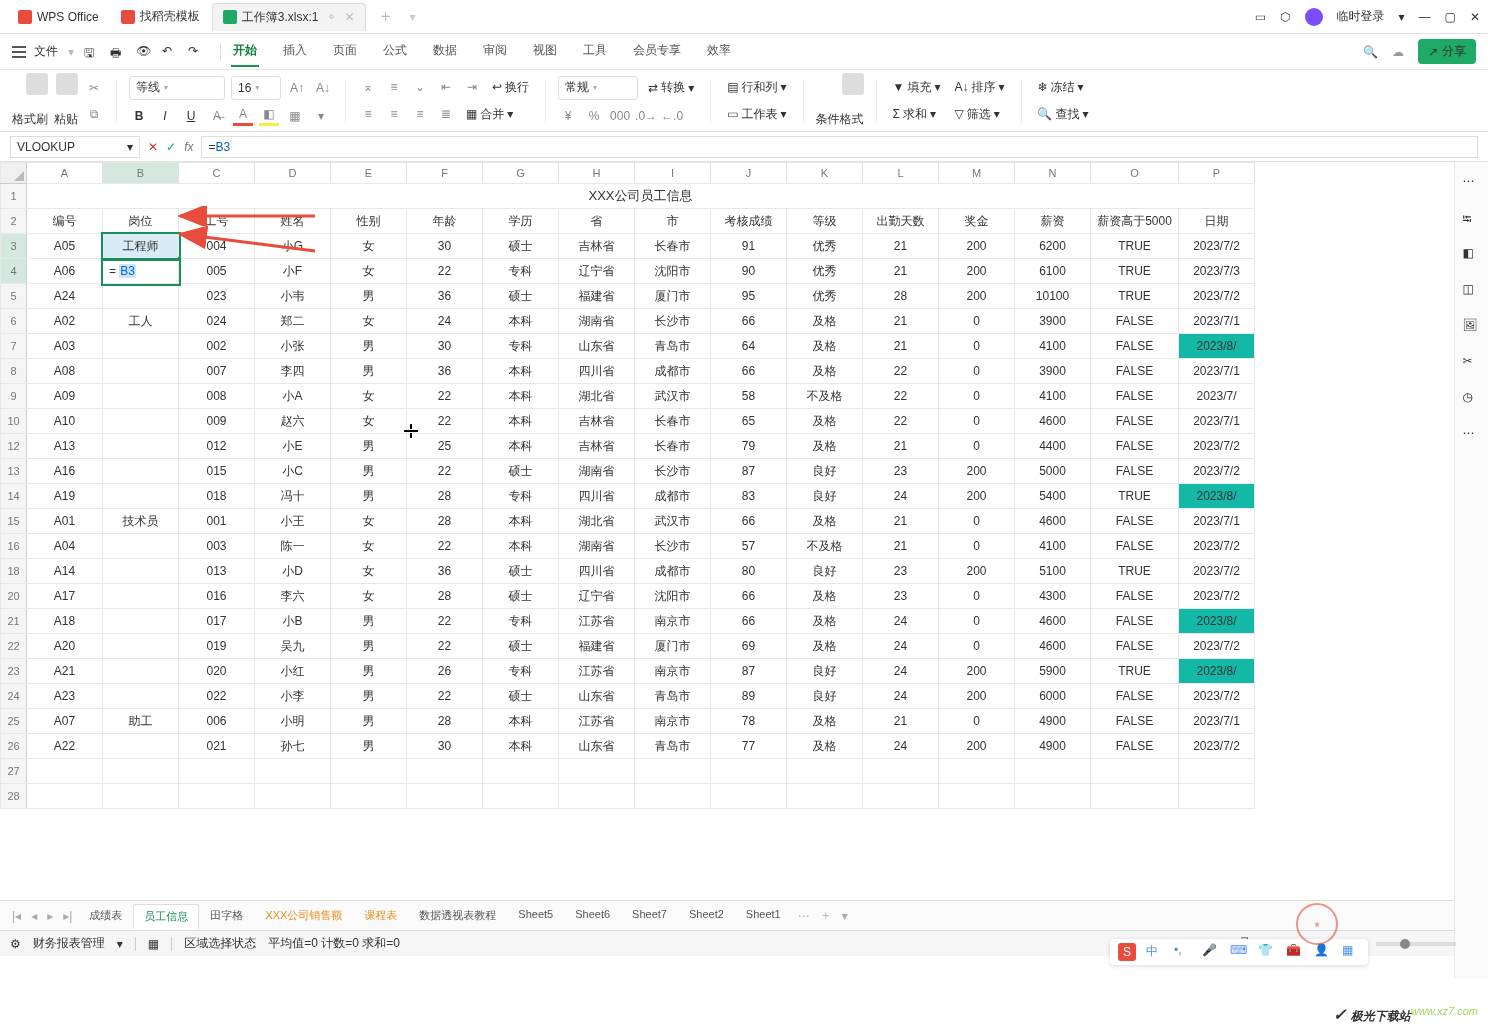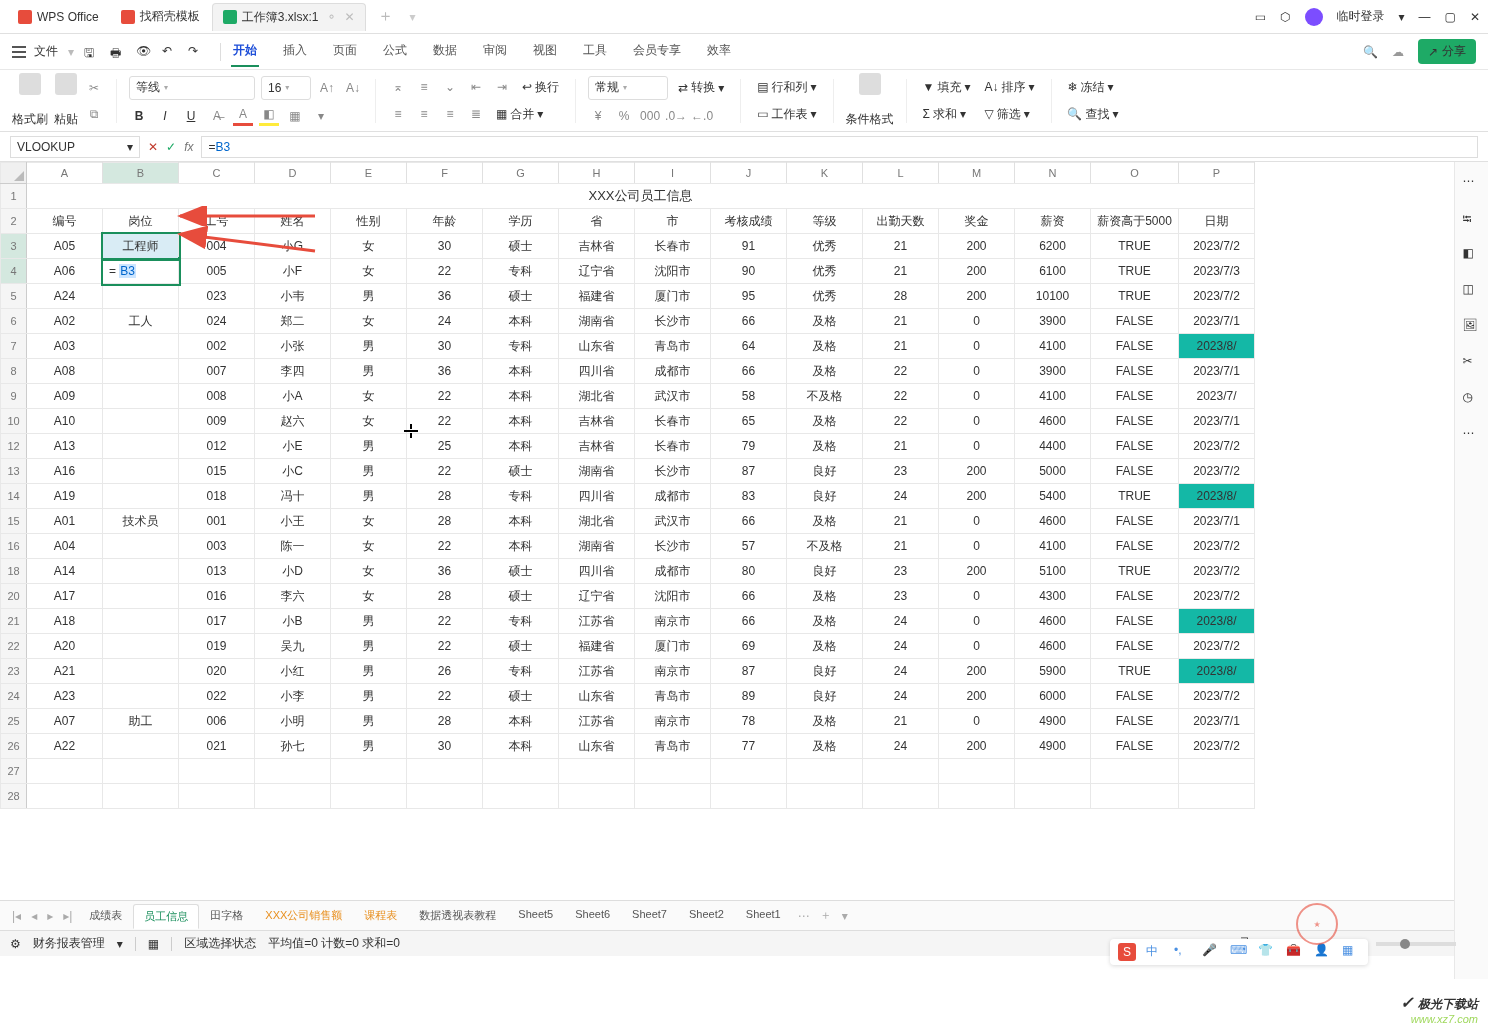--- a/index.html
+++ b/index.html
@@ -12,25 +12,25 @@
 .title-right{margin-left:auto;display:flex;align-items:center;gap:14px;color:#888}
 .avatar{width:18px;height:18px;border-radius:50%;background:#7c4dff;display:inline-block}
 .menubar{height:36px;display:flex;align-items:center;border-bottom:1px solid #e8e8e8;padding:0 12px}
 .hamb{width:14px;height:12px;border-top:2px solid #555;border-bottom:2px solid #555;position:relative;margin-right:8px}
 .hamb:before{content:"";position:absolute;top:3px;left:0;right:0;border-top:2px solid #555}
 .menubar .file{font-weight:500;margin-right:10px}
 .qat{display:flex;gap:10px;margin-right:16px;color:#999}
 .qat span{width:16px;height:16px;display:inline-block}
 .mtabs{display:flex;gap:22px;margin-left:10px}
 .mtabs span{color:#555;cursor:pointer;padding:6px 2px}
-.mtabs span.cur{color:#1d4ed8;font-weight:600;border-bottom:2px solid #1a8f5c}
+.mtabs span.cur{color:#15803d;font-weight:600;border-bottom:2px solid #1a8f5c}
 .menubar .rside{margin-left:auto;display:flex;gap:14px;align-items:center}
 .share-btn{background:#1eaa66;color:#fff;padding:4px 10px;border-radius:4px;display:flex;align-items:center;gap:4px}
 .ribbon{height:62px;border-bottom:1px solid #e0e0e0;display:flex;align-items:center;padding:4px 12px;gap:6px}
-.rgroup{display:flex;flex-direction:column;align-items:center;color:#888;gap:16px}
+.rgroup{display:flex;flex-direction:column;align-items:flex-end;color:#888;gap:16px}
 .rgroup .bigic{width:22px;height:22px;background:#ddd;border-radius:3px}
 .sep{width:1px;height:44px;background:#eee;margin:0 6px}
 .ddbox{border:1px solid #ddd;background:#fff;height:24px;display:flex;align-items:center;padding:0 6px;border-radius:3px;color:#666;gap:4px}
 .ddbox .ar{font-size:8px;color:#aaa}
 .rrow{display:flex;flex-direction:column;gap:6px}
 .ribline{display:flex;gap:6px;align-items:center}
 .icbtn{width:20px;height:20px;display:inline-flex;align-items:center;justify-content:center;color:#888;cursor:pointer}
 .txtbtn{display:flex;align-items:center;gap:3px;color:#555;cursor:pointer;padding:2px 4px}
 .fbar{height:30px;display:flex;align-items:center;padding:0 10px;border-bottom:1px solid #e0e0e0;gap:8px}
 .namebox{width:130px;height:22px;border:1px solid #ddd;padding:0 6px;display:flex;align-items:center;justify-content:space-between}
@@ -59,21 +59,21 @@
 .stab.act{background:#fff;border-color:#ddd;color:#1a8f5c;border-bottom-color:#fff;position:relative;top:1px}
 .stab.hl{color:#e89020}
 .navbtn{color:#aaa;padding:0 4px;cursor:pointer}
 .status{height:26px;background:#f5f5f5;border-top:1px solid #ddd;display:flex;align-items:center;padding:0 10px;font-size:11px;color:#777;gap:12px}
 .status .rs{margin-left:auto;display:flex;gap:10px;align-items:center}
 .recbtn{color:#1aad19}
 .sidepanel{position:absolute;right:0;top:162px;width:34px;bottom:56px;background:#fafafa;border-left:1px solid #e8e8e8;display:flex;flex-direction:column;align-items:center;gap:18px;padding-top:12px;color:#aaa}
 .sidepanel span{width:18px;height:18px}
 .floatbar{position:absolute;right:120px;bottom:70px;display:flex;gap:10px;align-items:center;background:#fff;padding:4px 8px;border-radius:4px;box-shadow:0 1px 4px rgba(0,0,0,.15)}
 .floatbar span{width:18px;height:18px;display:inline-block}
-.logo-jg{position:absolute;right:10px;bottom:10px;color:#1a9afd;font-size:13px;font-style:italic;display:flex;flex-direction:column;align-items:flex-end}
+.logo-jg{position:absolute;right:10px;bottom:10px;color:#1a9afd;font-size:13px;font-style:italic;display:flex;align-items:flex-start}
 .logo-jg .url{color:#9fd85c;font-size:11px}
 .cursor-cross{position:absolute;left:404px;top:262px;width:14px;height:14px;z-index:60}
 .cursor-cross:before,.cursor-cross:after{content:"";position:absolute;background:#000}
 .cursor-cross:before{left:6px;top:0;width:2px;height:14px}
 .cursor-cross:after{top:6px;left:0;height:2px;width:14px}
 .cursor-cross .inn{position:absolute;left:5px;top:5px;width:4px;height:4px;background:#fff}
 </style>
 </head>
 <body>
 
@@ -149,21 +149,21 @@
       <span class="bigic"></span>
       <span>粘贴</span>
     </div>
   <div class="rrow">
     <span class="icbtn">✂</span>
     <span class="icbtn">⧉</span>
   </div>
   <span class="sep"></span>
   <div class="rrow">
     <div class="ribline">
-      <div class="ddbox" style="width:126px">
+      <div class="ddbox" style="width:96px">
           <span>等线</span>
           <span class="ar">▾</span>
         </div>
       <div class="ddbox" style="width:50px">
           <span>16</span>
           <span class="ar">▾</span>
         </div>
       <span class="icbtn">A↑</span>
       <span class="icbtn">A↓</span>
     </div>

